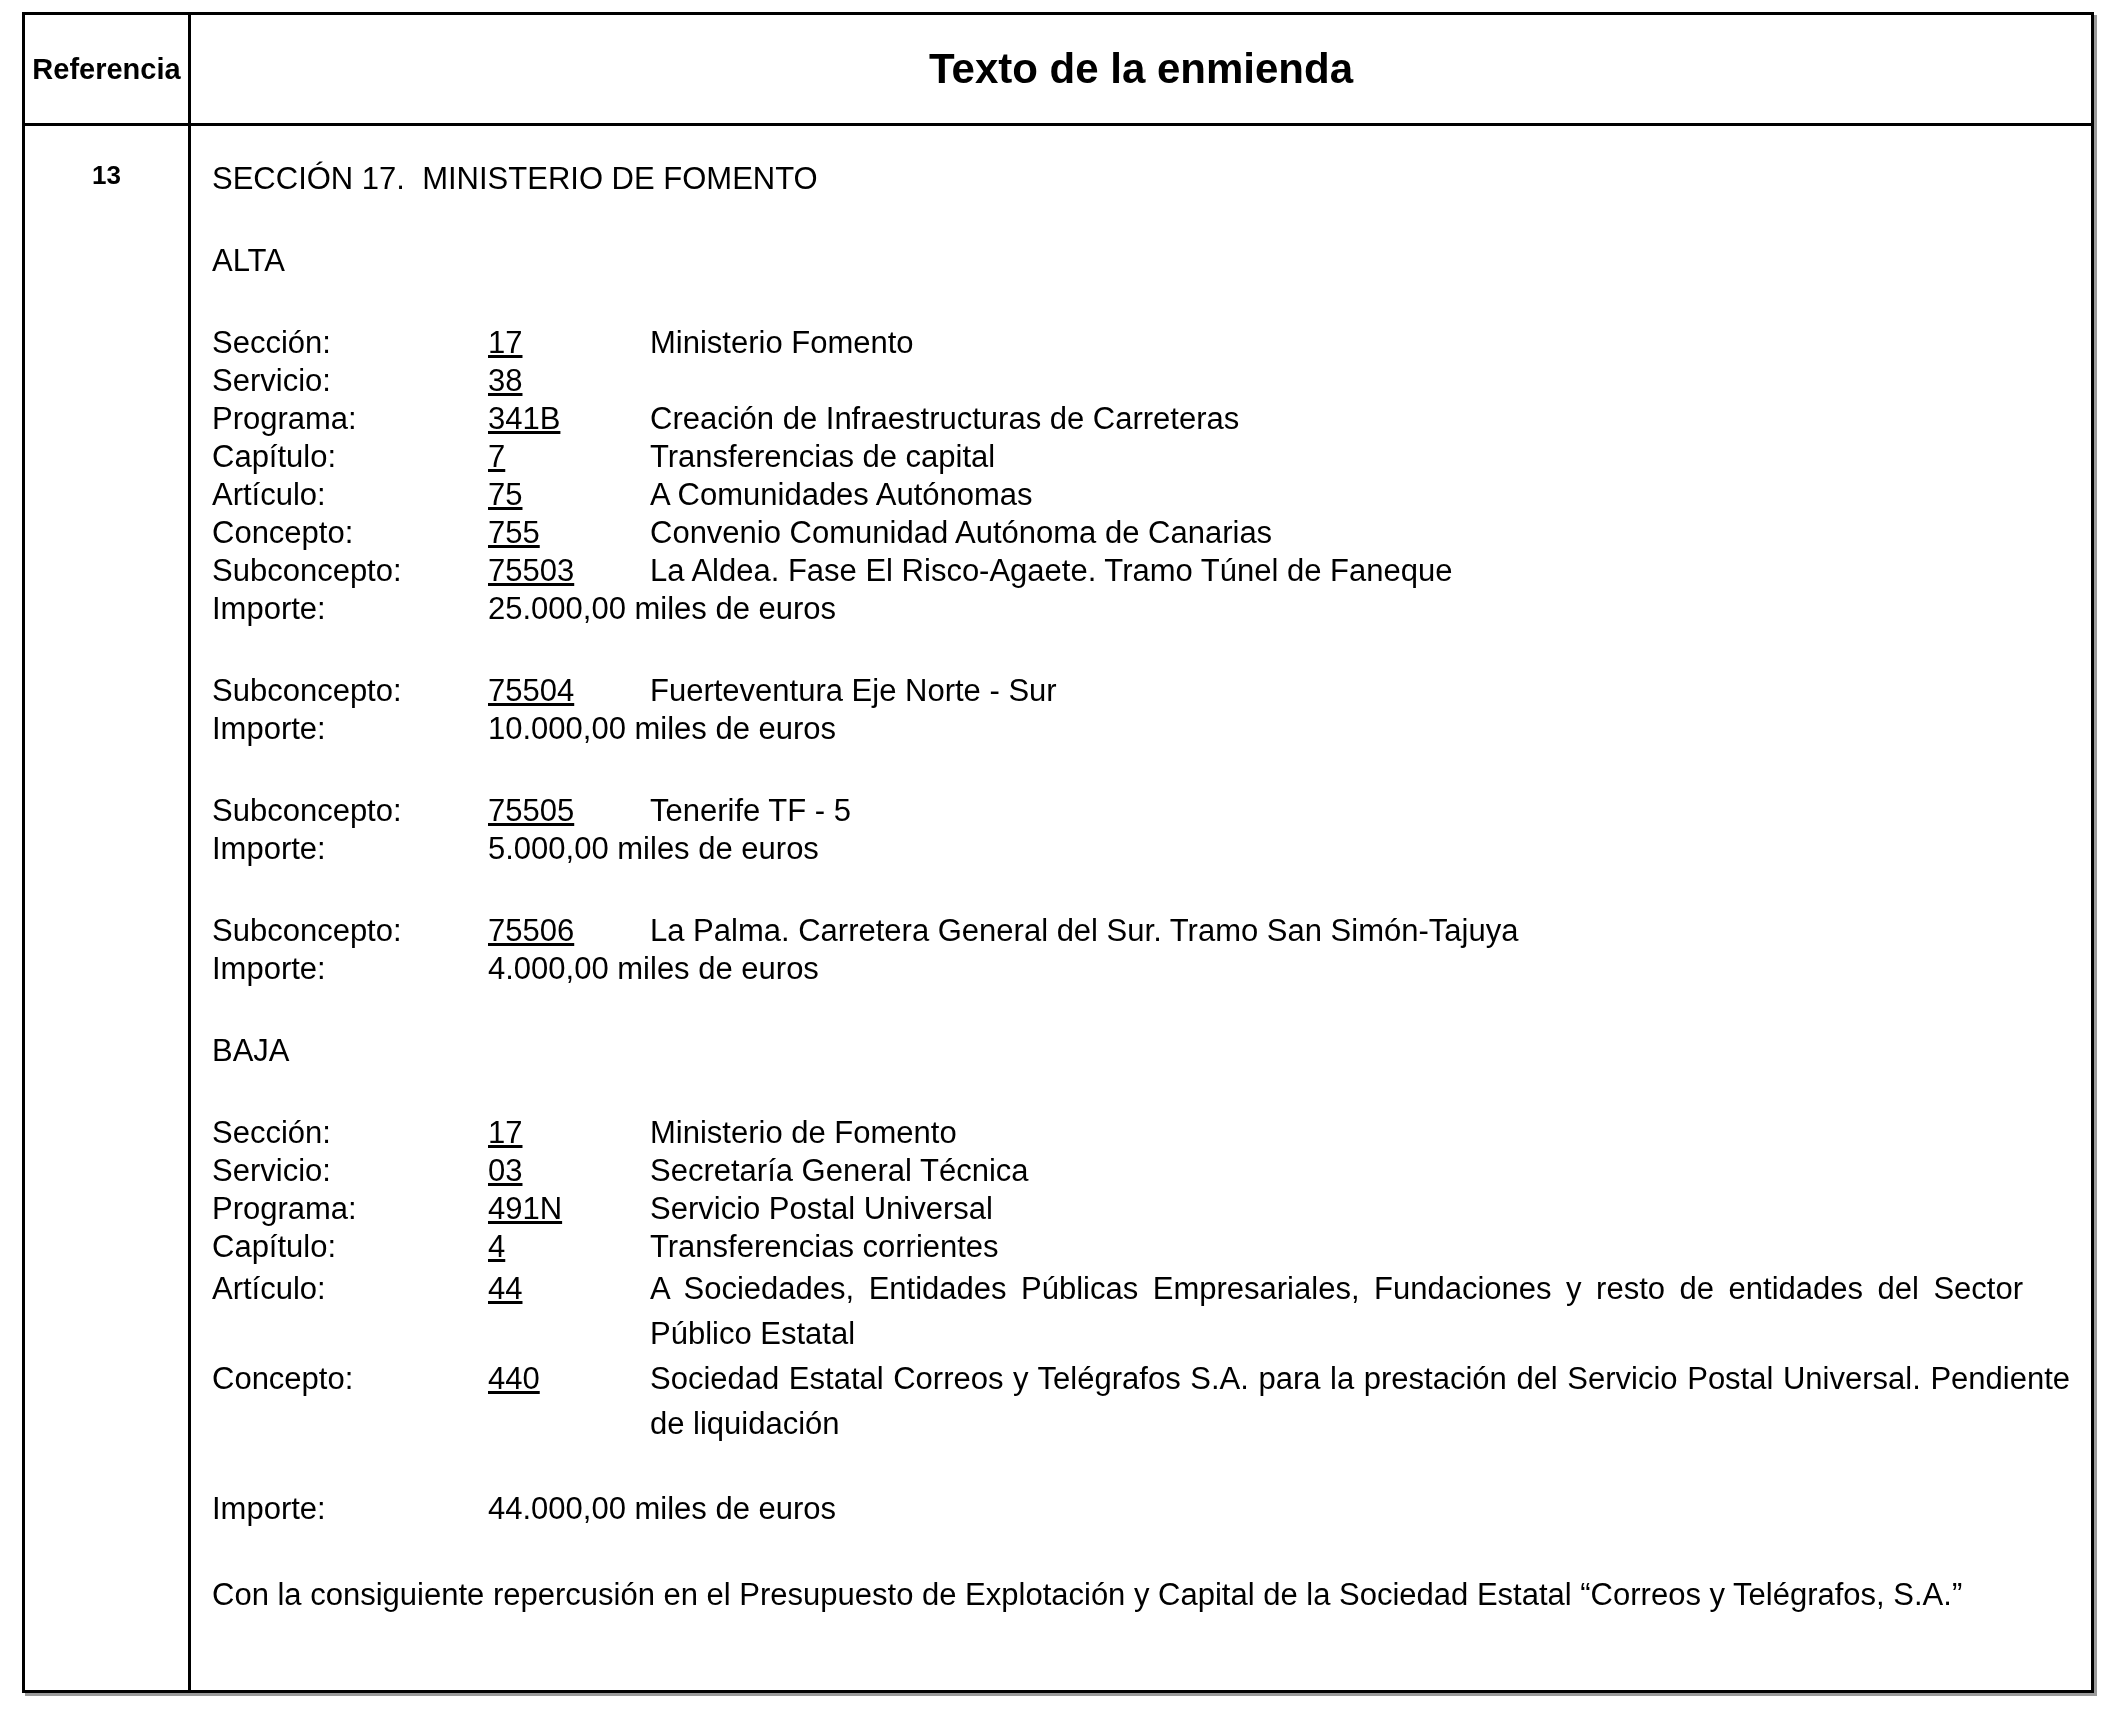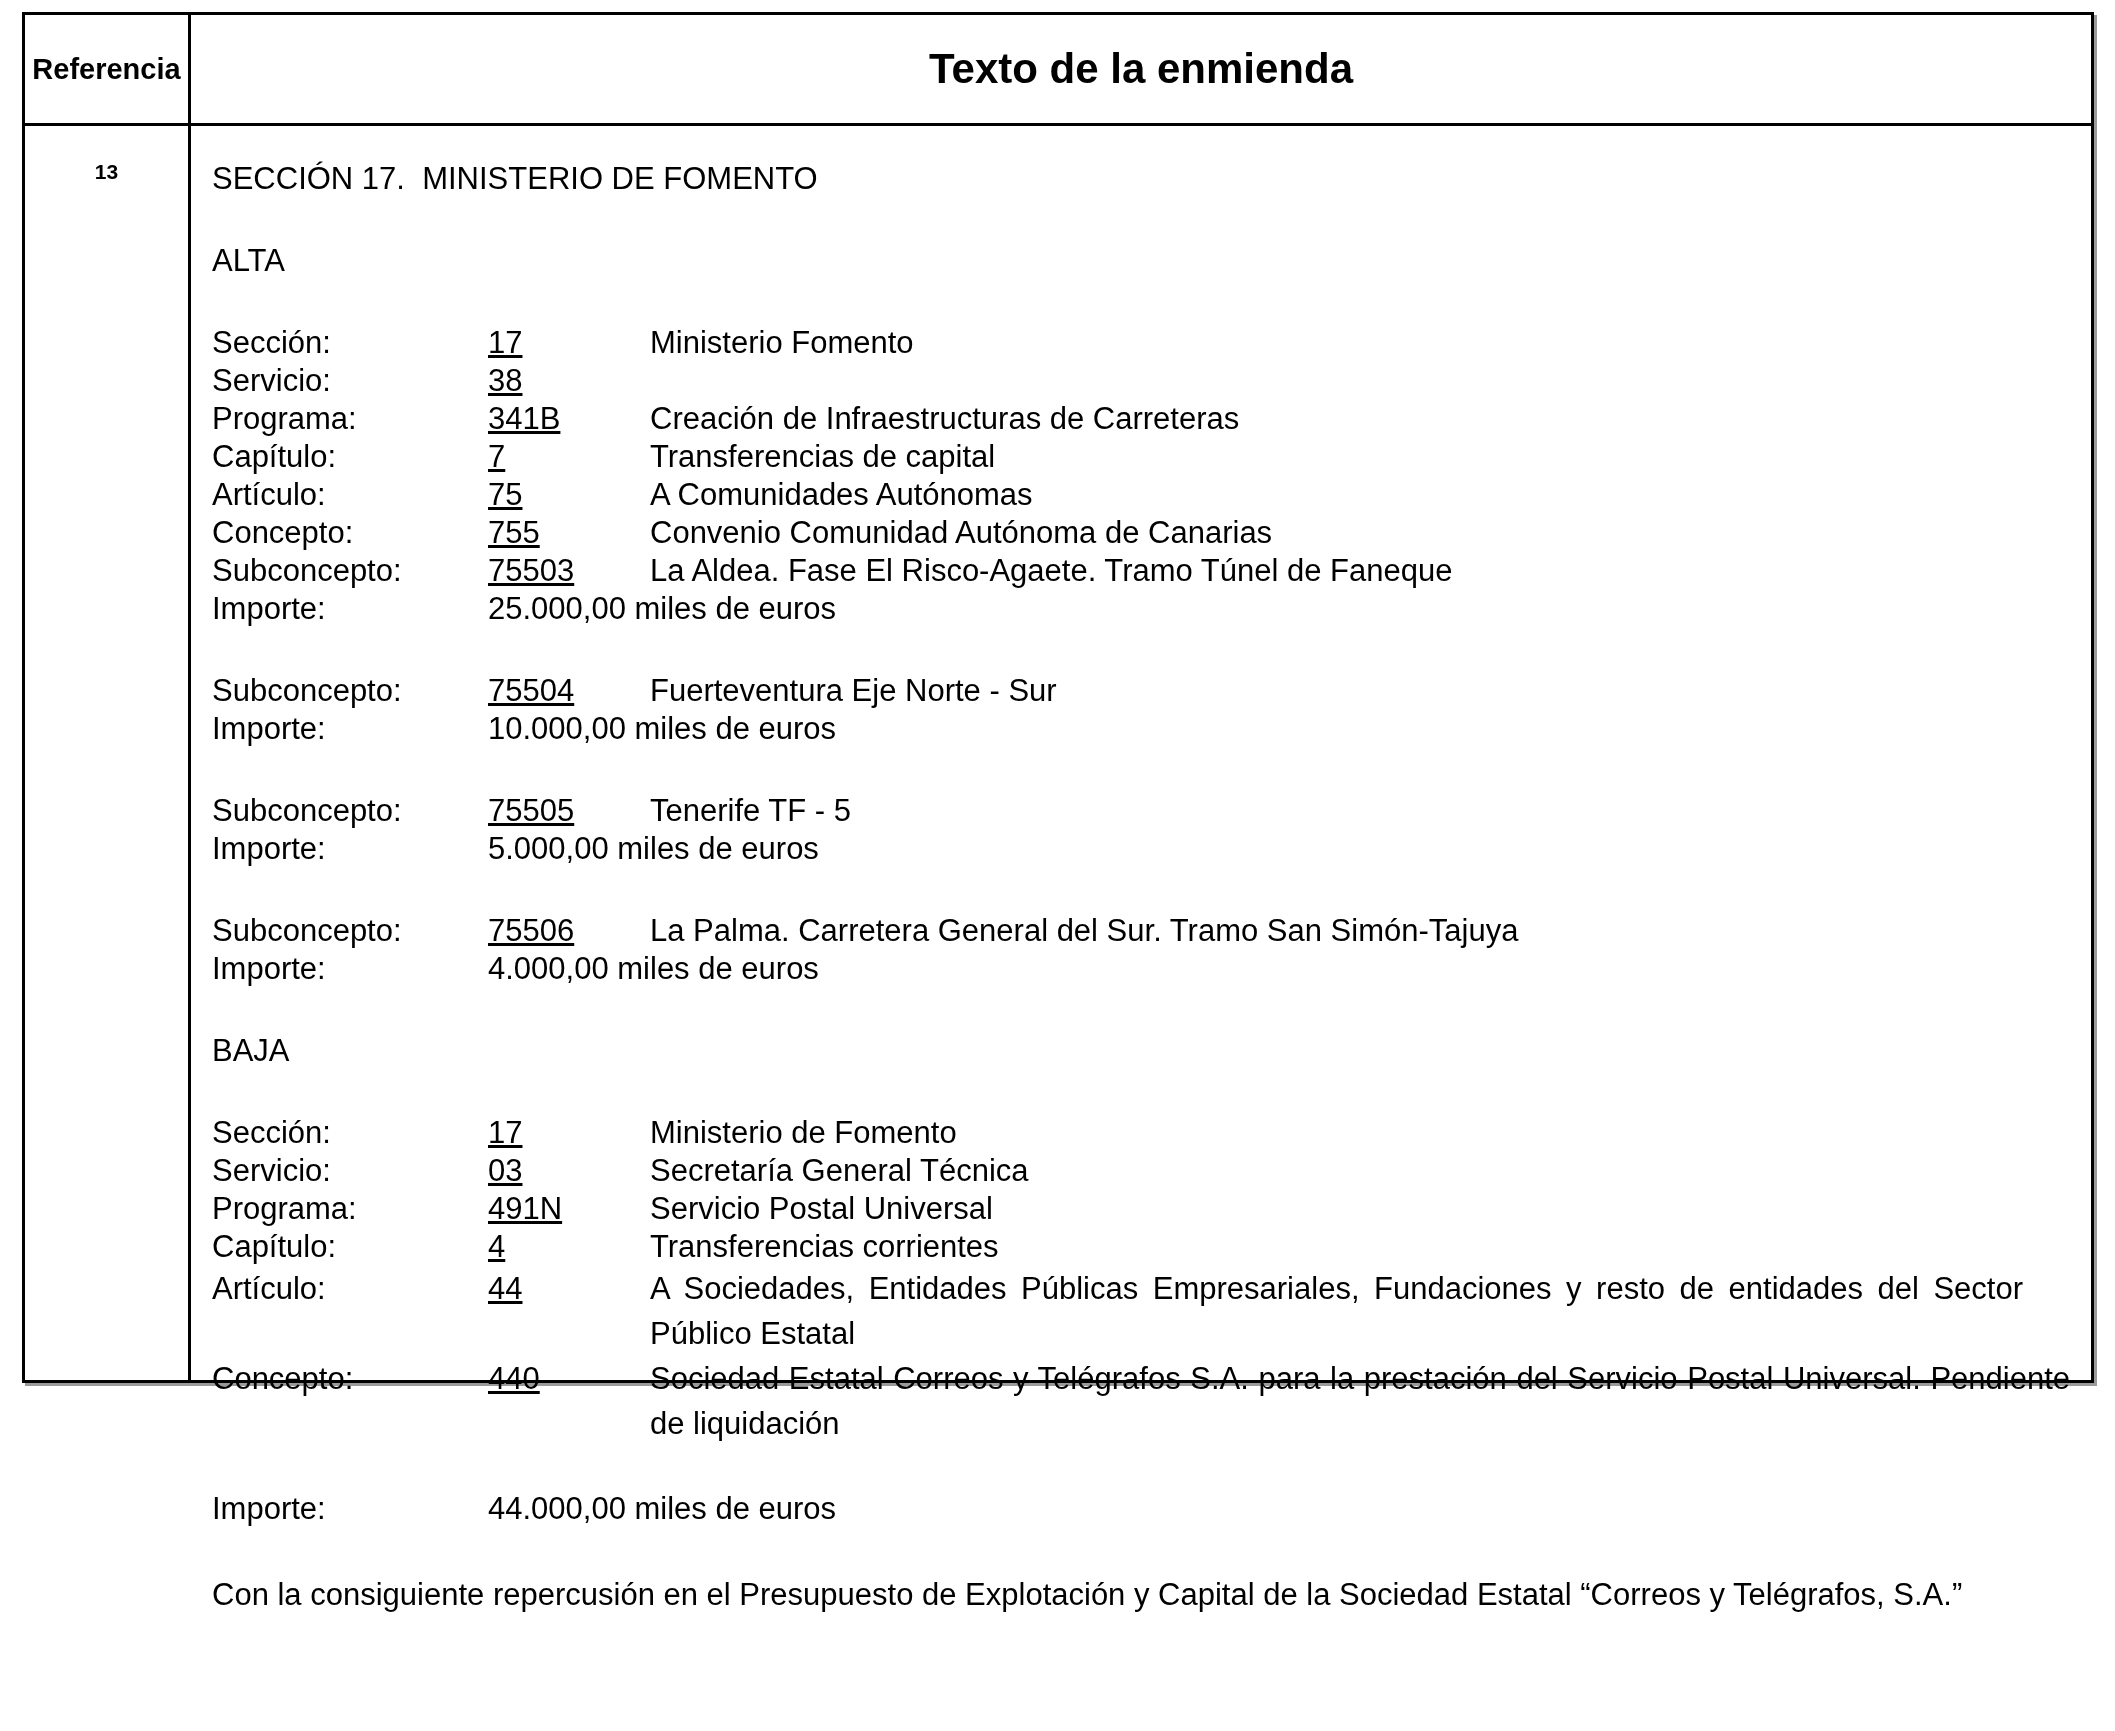--- a/index.html
+++ b/index.html
@@ -11,21 +11,21 @@
     background: #ffffff;
     color: #000000;
     font-family: "Liberation Sans", "DejaVu Sans", sans-serif;
     overflow: hidden;
   }
   .amend-table {
     position: absolute;
     left: 22px;
     top: 12px;
     width: 2072px;
-    height: 1371px;
+    height: 1681px;
     border: 3px solid #000000;
     display: flex;
     flex-direction: column;
     background: #ffffff;
     box-shadow: 3px 3px 0 0 #9a9a9a;
   }
   .header-row {
     flex: 0 0 111px;
     display: flex;
     border-bottom: 3px solid #000000;
@@ -58,21 +58,21 @@
     flex: 1 1 auto;
     display: flex;
     min-height: 0;
   }
   .body-row .ref-col {
     padding-top: 34px;
     text-align: center;
   }
   .ref-num {
     font-weight: bold;
-    font-size: 21px;
+    font-size: 26px;
   }
   .body-row .texto-col {
     padding: 34px 21px 8px 21px;
     font-size: 31px;
     line-height: 38px;
   }
   .mb { margin-bottom: 44px; }
   .line { white-space: pre-wrap; }
   .drow { display: flex; align-items: flex-start; }
   .dlabel { flex: 0 0 276px; }

